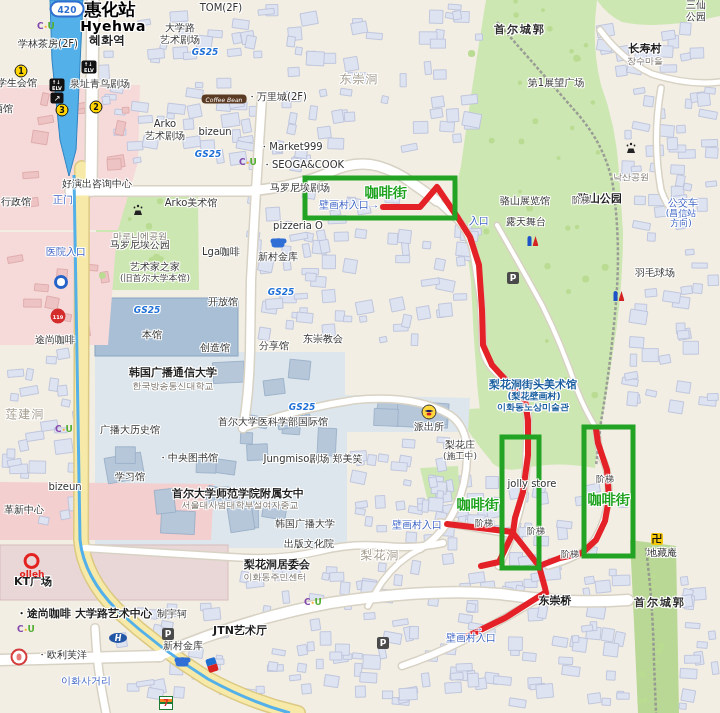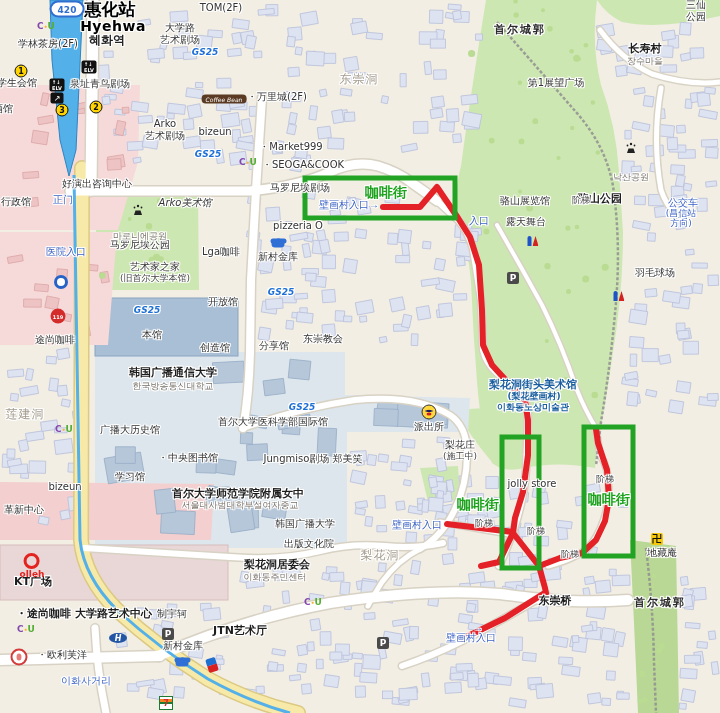--- a/index.html
+++ b/index.html
@@ -765,21 +765,21 @@
       <div class="lbl poi" style="left: 696px; top: 10px;">三仙公园</div>
       <div class="lbl wall" style="left: 520px; top: 30px;">首尔城郭</div>
       <div class="lbl lg" style="left: 645px; top: 49px;">长寿村</div>
       <div class="lbl kr" style="left: 645px; top: 61px;">장수마을</div>
       <div class="lbl poi" style="left: 556px; top: 83px;">第1展望广场</div>
       <div class="lbl lg" style="left: 600px; top: 166px; margin-top: 33px;">骆山公园</div>
       <div class="lbl kr" style="left: 631px; top: 177px;">낙산공원</div>
       <div class="lbl poi" style="left: 97px; top: 184px;">好演出咨询中心</div>
       <div class="lbl poi" style="left: 16px; top: 202px;">行政馆</div>
       <div class="lbl blue" style="left: 63px; top: 200px;">正门</div>
-      <div class="lbl poi" style="left: 185px; top: 203px; font-style: italic;">Arko美术馆</div>
+      <div class="lbl poi" style="left: 191px; top: 203px;">Arko美术馆</div>
       <div class="lbl poi" style="left: 140px; top: 223px; margin-top: 22px;">马罗尼埃公园</div>
       <div class="lbl kr" style="left: 140px; top: 236px;">마로니에공원</div>
       <div class="lbl poi" style="left: 300px; top: 188px;">马罗尼埃剧场</div>
       <div class="lbl coffee" style="left: 386px; top: 192px;">咖啡街</div>
       <div class="lbl blue" style="left: 349px; top: 205px;">壁画村入口→</div>
       <div class="lbl poi" style="left: 298px; top: 226px;">pizzeria O</div>
       <div class="lbl blue" style="left: 66px; top: 252px;">医院入口</div>
       <div class="lbl poi" style="left: 155px; top: 267px;">艺术家之家</div>
       <div class="lbl poi-s" style="left: 155px; top: 278px;">(旧首尔大学本馆)</div>
       <div class="lbl poi" style="left: 221px; top: 252px;">Lga咖啡</div>

